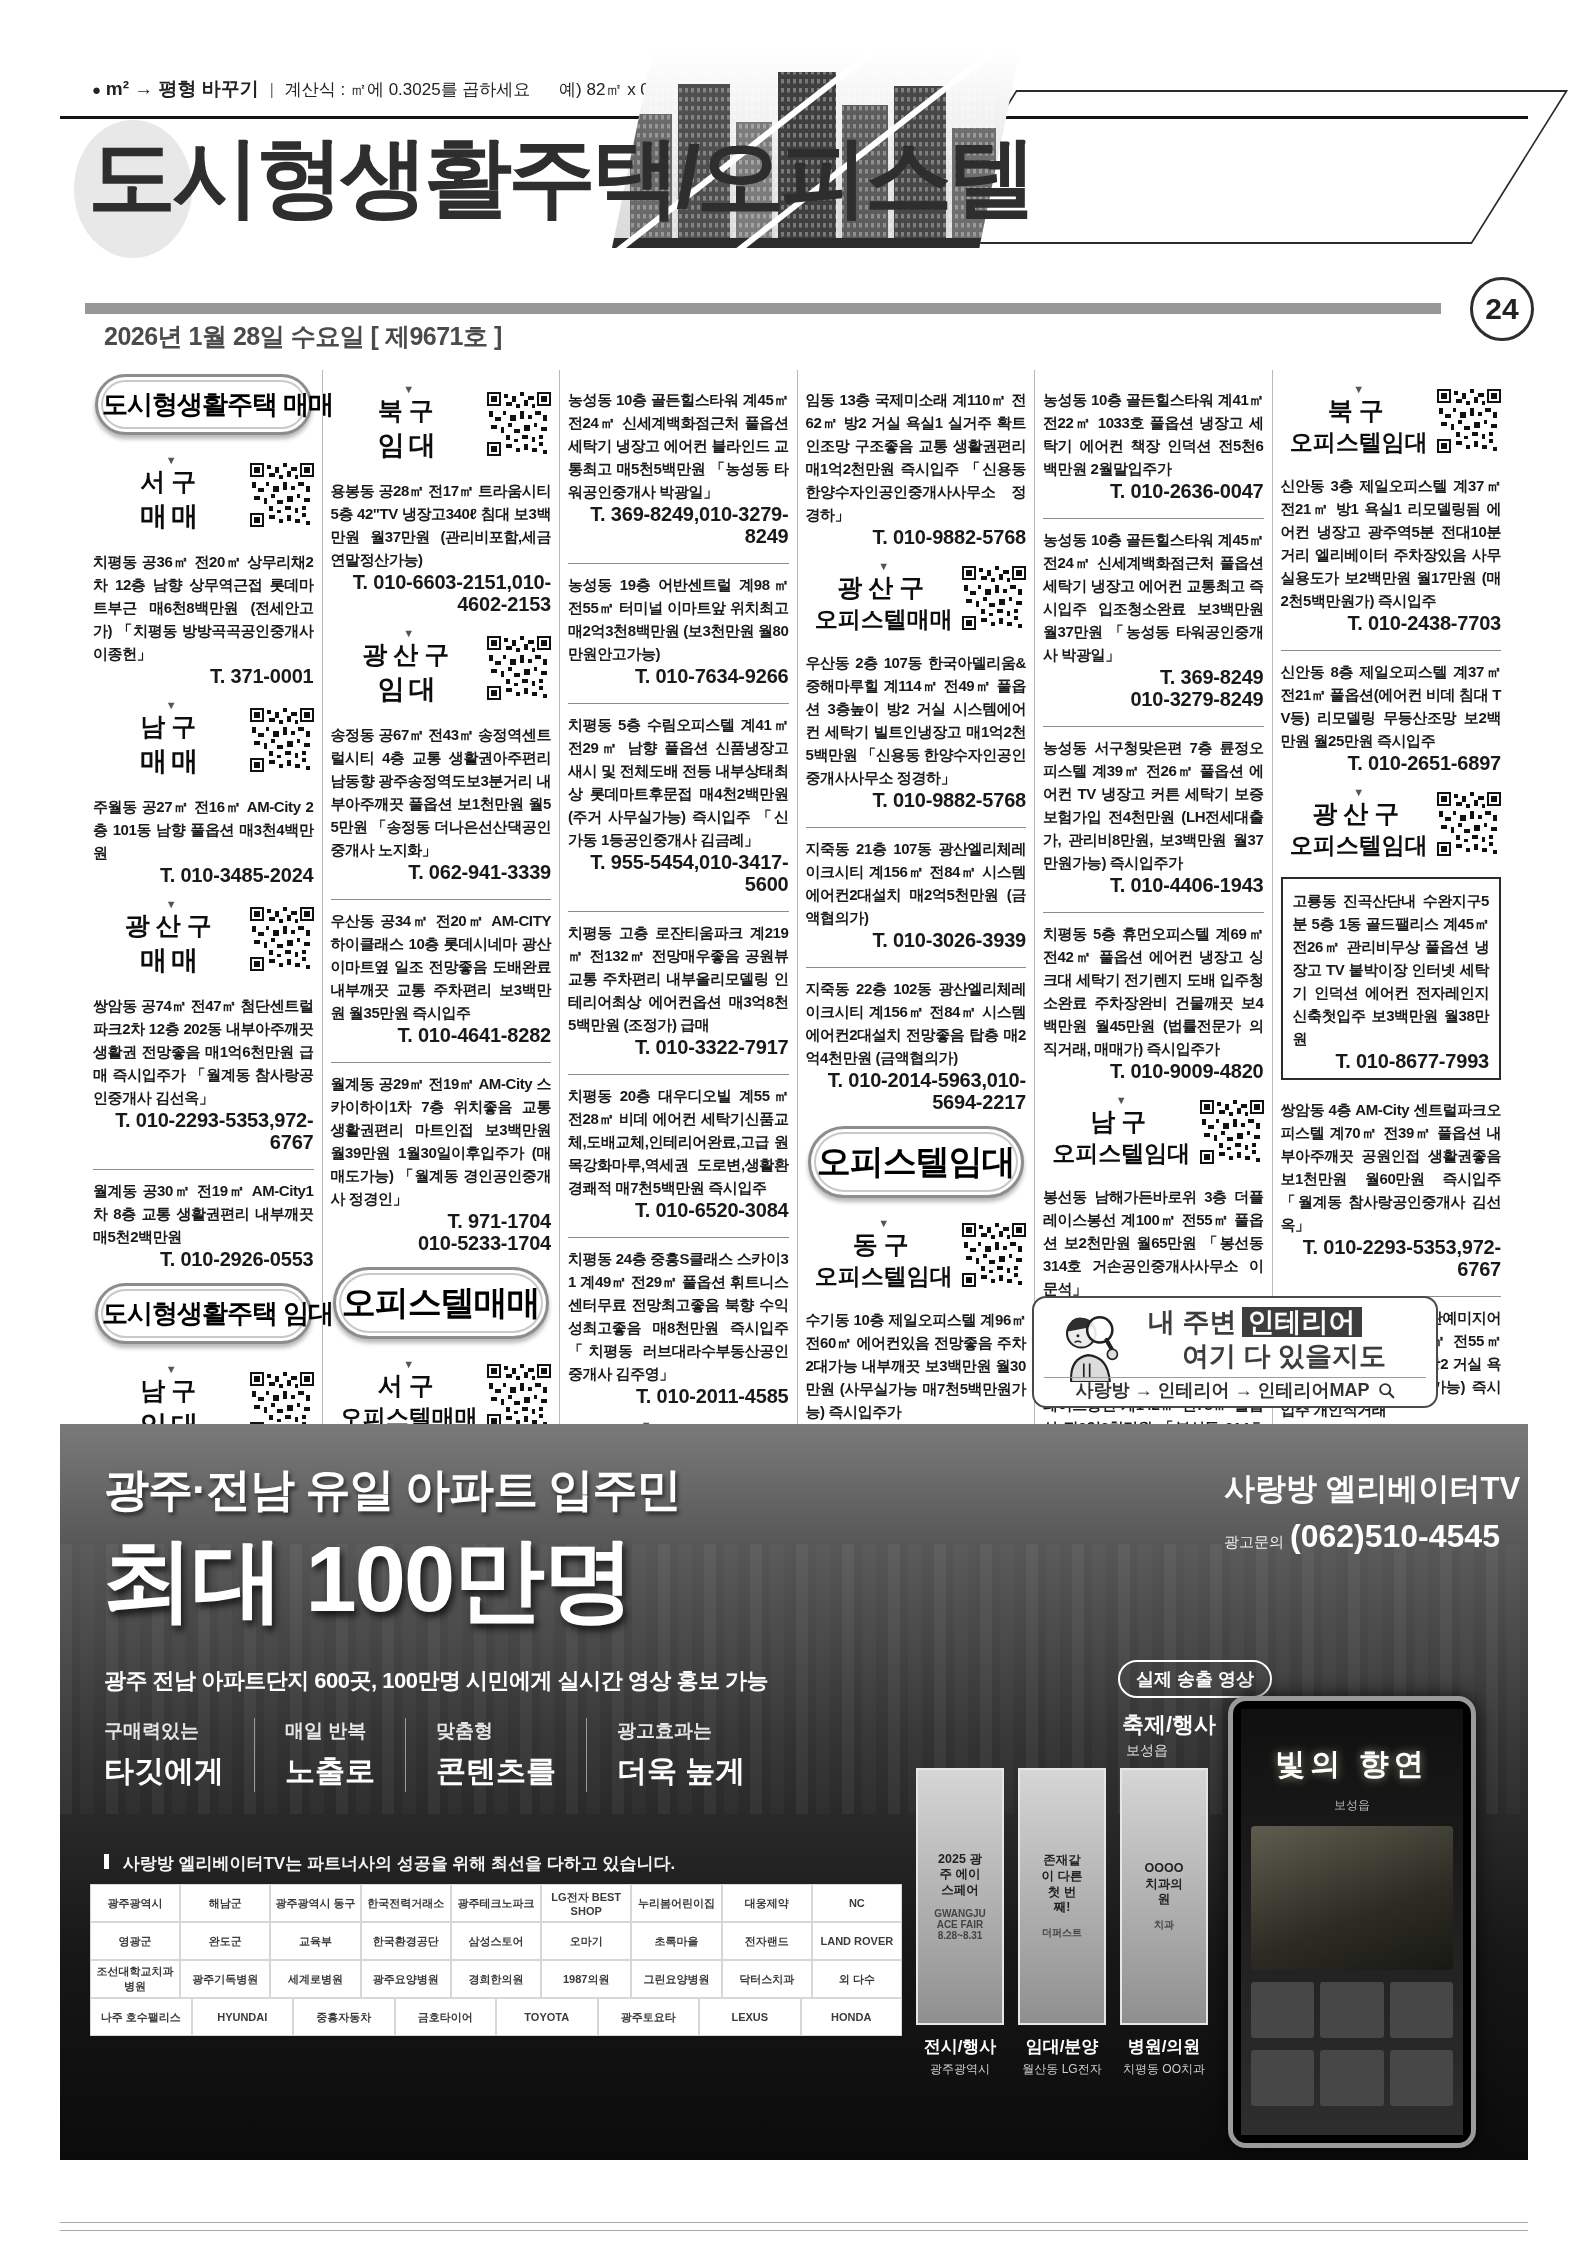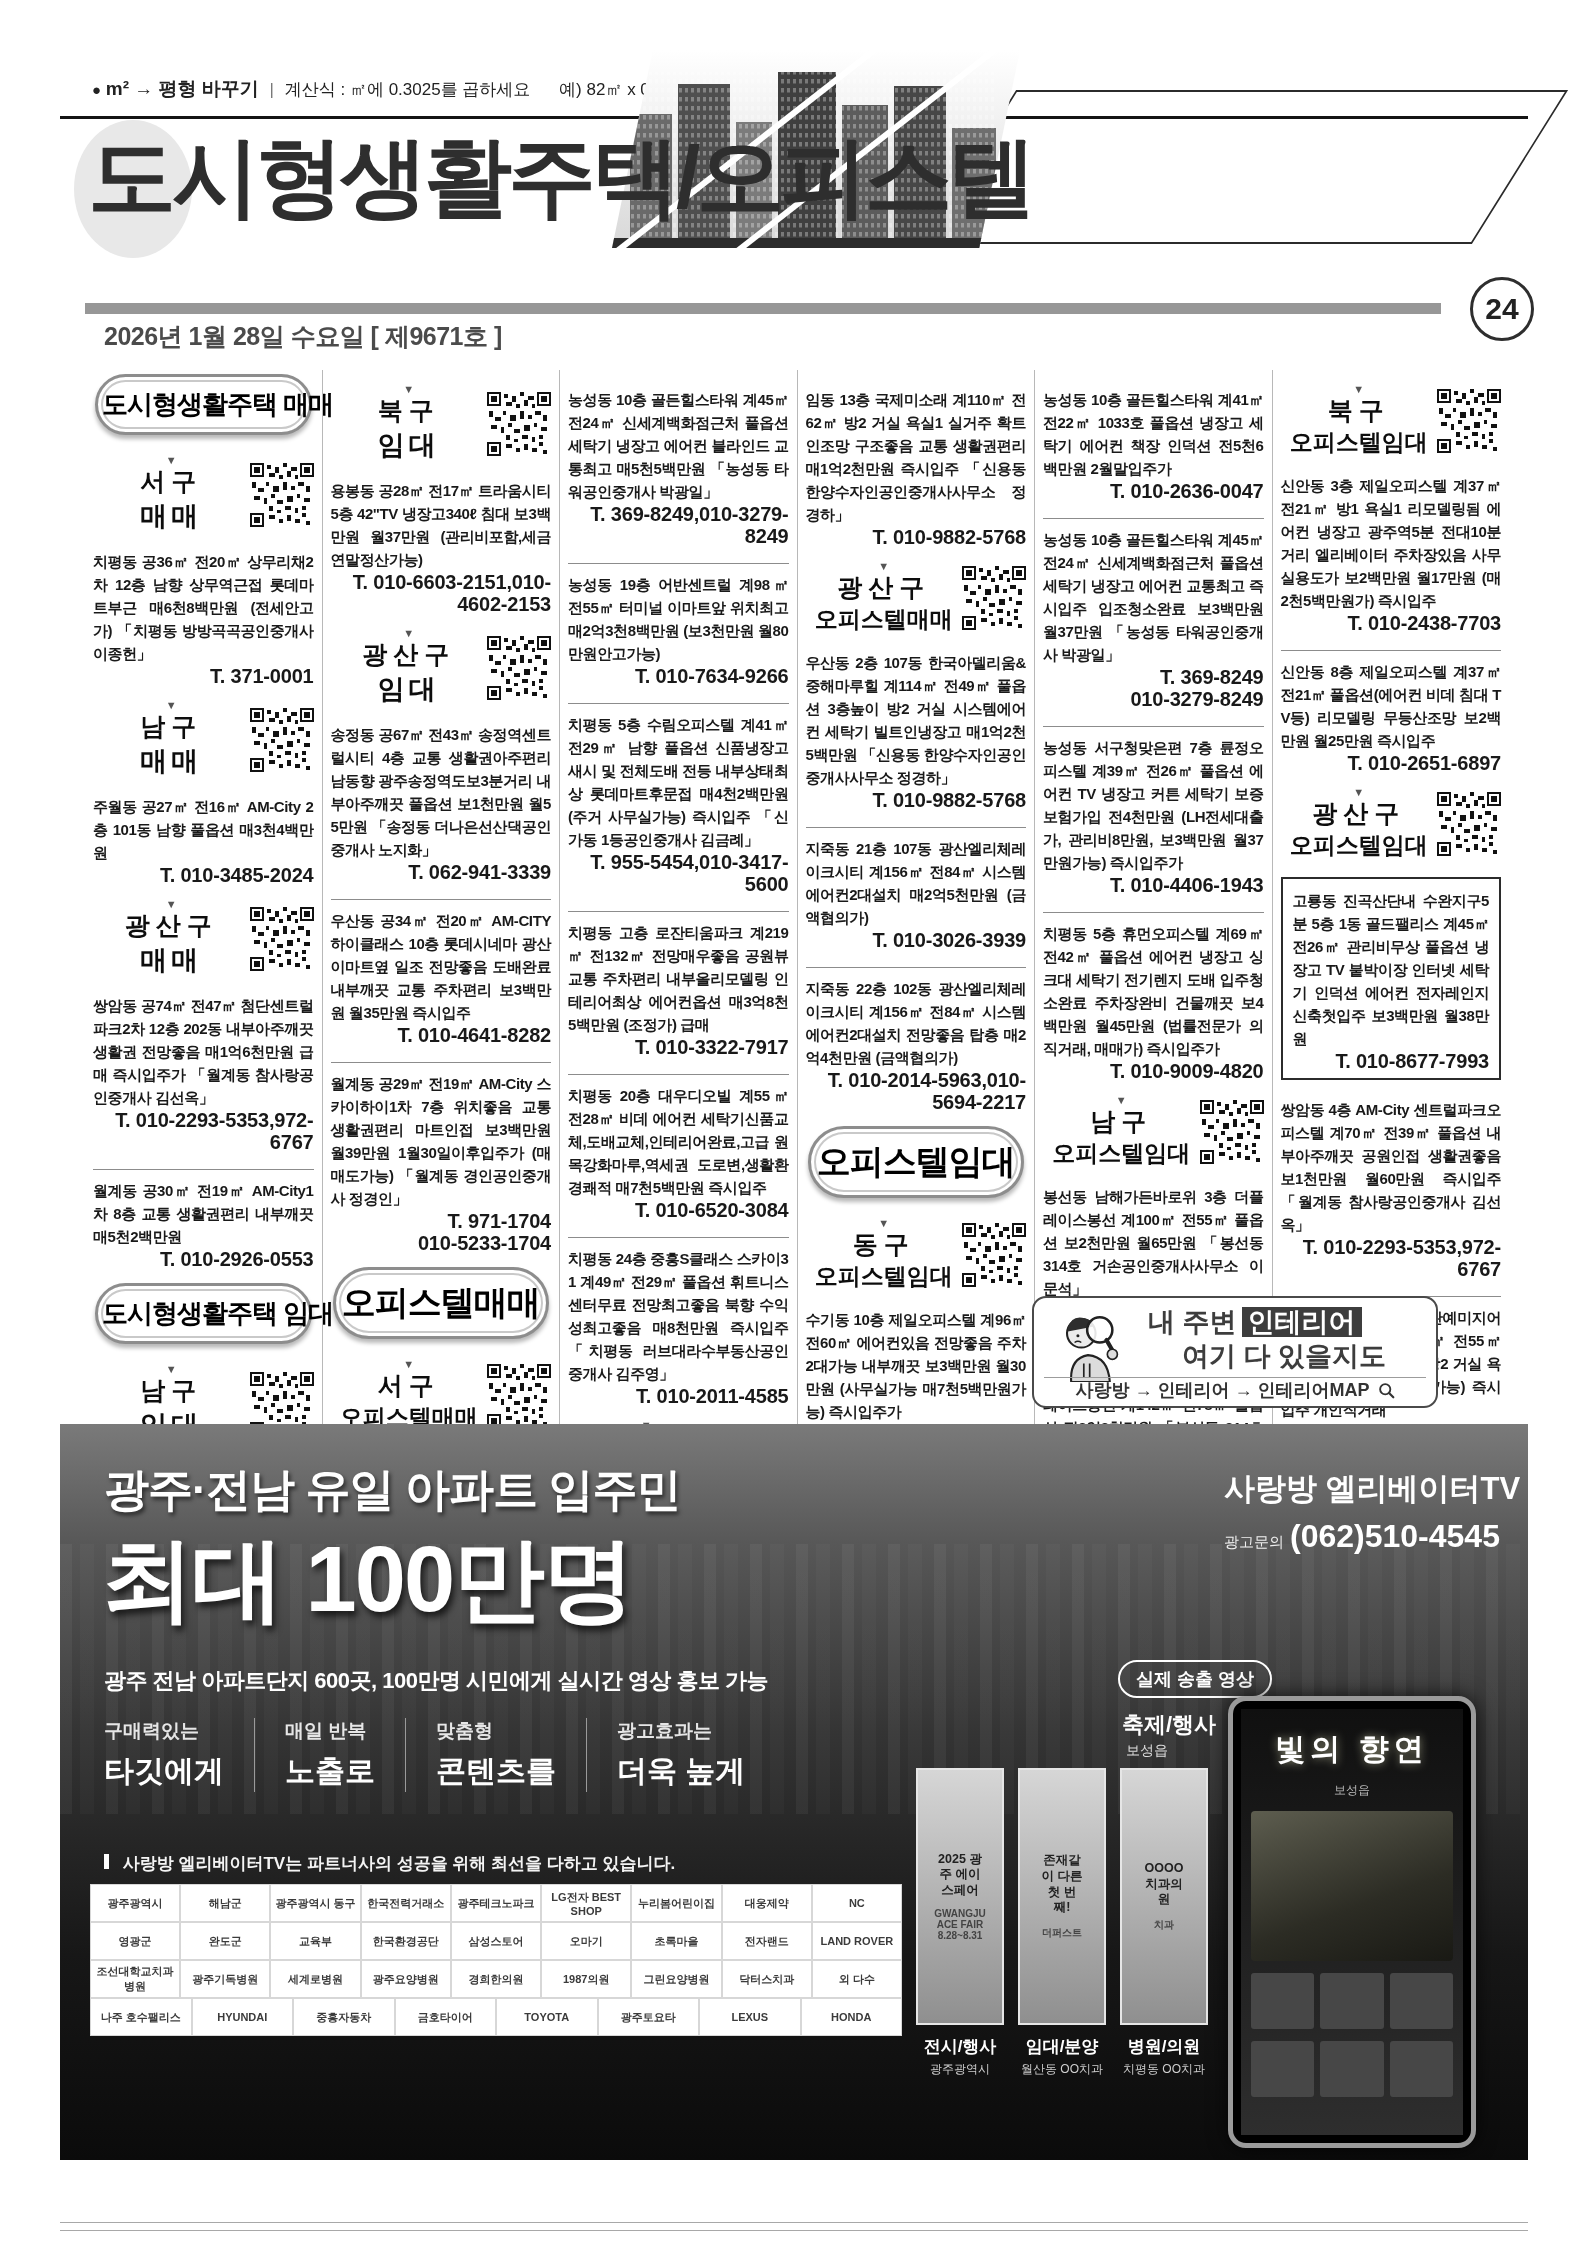--- a/index.html
+++ b/index.html
@@ -102,21 +102,21 @@
           display:flex;flex-direction:column;align-items:center;justify-content:center;gap:10px;
           padding:20px;box-sizing:border-box;}
   .poster .pt{font-size:12.5px;font-weight:900;color:#222;text-align:center;line-height:1.25;}
   .poster .ps{font-size:10px;font-weight:700;color:#444;text-align:center;}
   .plabel{margin-top:10px;text-align:center;}
   .plabel .pc{display:block;font-size:17px;font-weight:900;color:#fff;}
   .plabel .pa{display:block;font-size:12px;color:#cfcfcf;margin-top:3px;}
   .kiosk{position:absolute;left:1168px;top:272px;width:238px;height:442px;border-radius:18px;background:#000;
          border:5px solid #9a9a9a;box-shadow:0 0 20px rgba(0,0,0,.75);overflow:hidden;}
   .kscreen{position:absolute;inset:8px;background:linear-gradient(180deg,#101010,#2e2e2e);
-           display:flex;flex-direction:column;align-items:center;padding:14px 10px;box-sizing:border-box;gap:12px;}
+           display:flex;flex-direction:column;align-items:center;padding:29px 10px;box-sizing:border-box;gap:12px;}
   .ktitle{font-size:30px;font-weight:900;color:#fff;letter-spacing:5px;margin-top:6px;text-shadow:0 0 10px rgba(255,255,210,.55);}
   .ksub{font-size:12px;color:#bbb;}
   .kimg{width:100%;height:150px;background:linear-gradient(160deg,#5d5d4f,#2c2c24 60%,#191914);border-radius:4px;}
   .ktiles{display:flex;gap:6px;width:100%;}
   .ktile{flex:1;height:56px;background:#474747;border-radius:3px;}
 
   .footrule{position:absolute;left:60px;top:2222px;width:1468px;height:7px;
             border-top:1.5px solid #a8a8a8;border-bottom:1.5px solid #a8a8a8;}
 </style>
 </head>
@@ -624,21 +624,21 @@
             <span class="pa">광주광역시</span>
           </div>
         </div>
         <div class="poster-wrap">
           <div class="poster">
             <span class="pt">존재같이 다른 첫 번째!</span>
             <span class="ps">더퍼스트</span>
           </div>
           <div class="plabel">
             <span class="pc">임대/분양</span>
-            <span class="pa">월산동 OO치과</span>
+            <span class="pa">월산동 LG전자</span>
           </div>
         </div>
         <div class="poster-wrap">
           <div class="poster">
             <span class="pt">OOOO치과의원</span>
             <span class="ps">치과</span>
           </div>
           <div class="plabel">
             <span class="pc">병원/의원</span>
             <span class="pa">치평동 OO치과</span>

